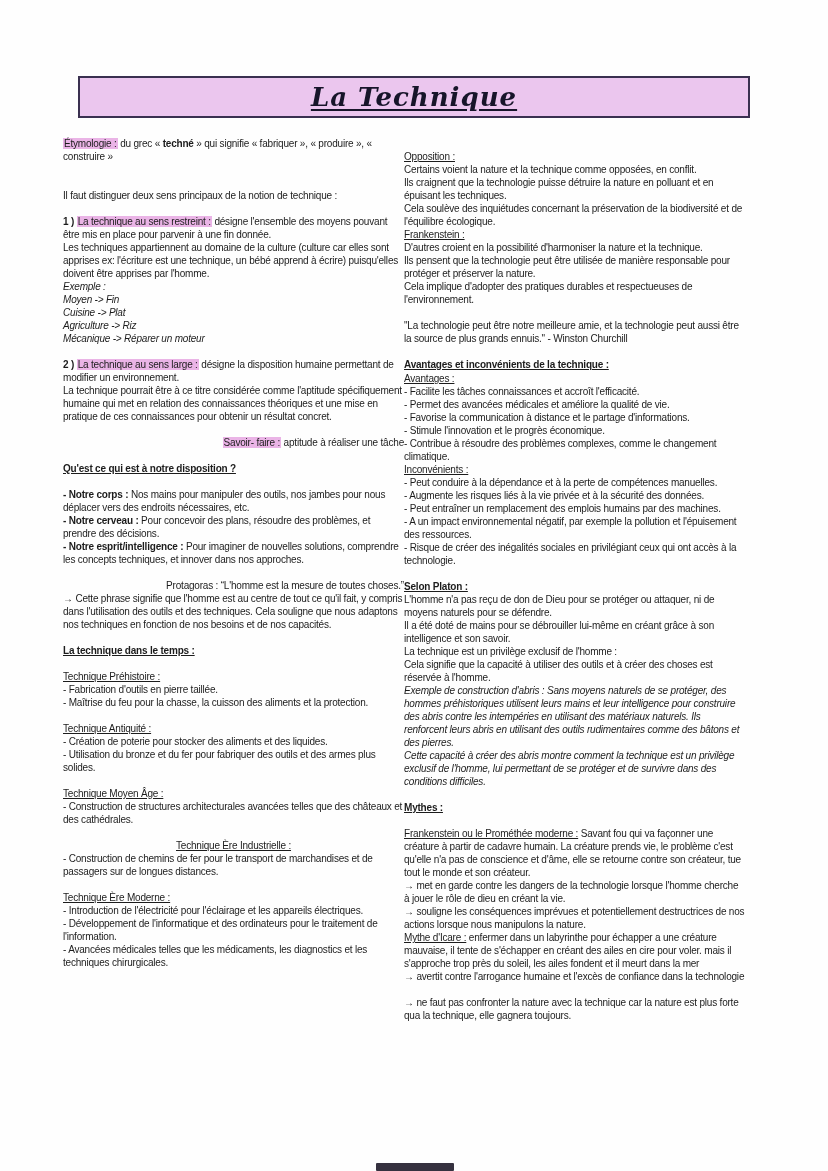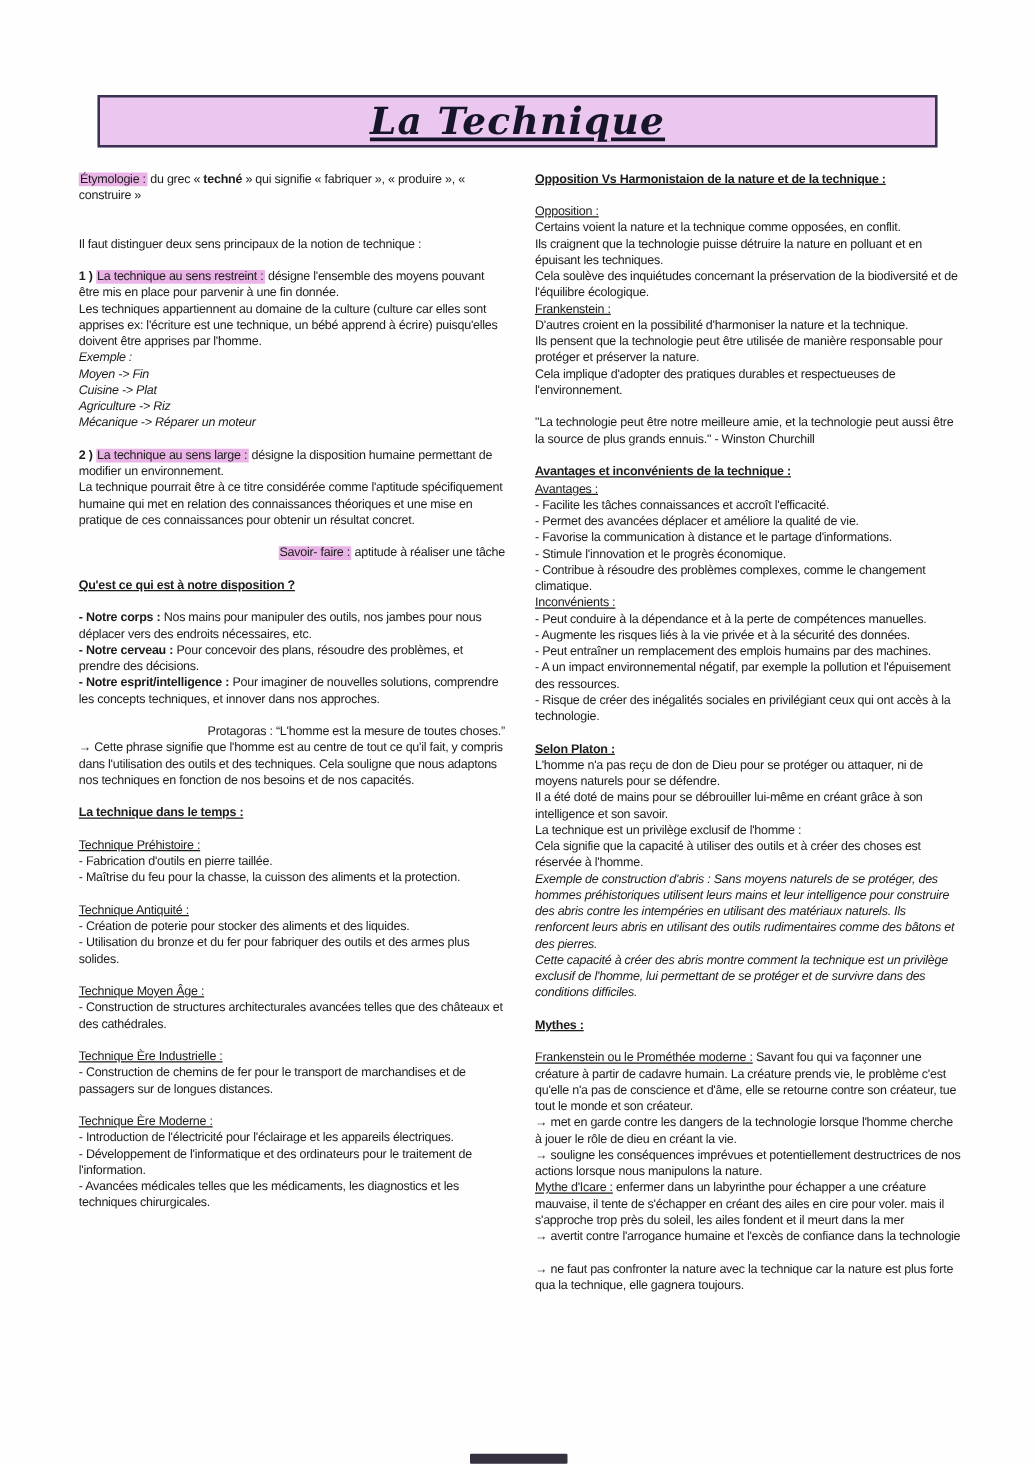--- a/index.html
+++ b/index.html
@@ -25,33 +25,32 @@
     background: var(--banner-bg, #ebc6ee);
     border: 2px solid var(--banner-border, #3a3050);
     display: flex;
     align-items: center;
     justify-content: center;
   }
   .banner-title {
     font-family: "DejaVu Serif", serif;
     font-style: italic;
     font-weight: bold;
-    font-size: 30px;
+    font-size: 26px;
     letter-spacing: 1px;
     color: #17152a;
     text-decoration: underline;
     text-underline-offset: 3px;
   }
   .columns {
     position: absolute;
     left: 63px;
     top: 137px;
     width: 707px;
     display: flex;
-    gap: 24px;
     align-items: flex-start;
   }
   .col { width: 341px; }
   .col-right { width: 342px; }
   .col p {
     font-size: 10px;
     line-height: 13px;
     letter-spacing: -0.2px;
     color: var(--text, #1c1c1c);
     margin: 0;
@@ -101,42 +100,41 @@
         <p><span>→ Cette phrase signifie que l'homme est au centre de tout ce qu'il fait, y compris dans l'utilisation des outils et des techniques. Cela souligne que nous adaptons nos techniques en fonction de nos besoins et de nos capacités.</span></p>
         <p style="margin-top: 13px;"><span class="b u">La technique dans le temps : </span></p>
         <p style="margin-top: 13px;"><span class="u">Technique Préhistoire :</span></p>
         <p><span>- Fabrication d'outils en pierre taillée.</span></p>
         <p><span>- Maîtrise du feu pour la chasse, la cuisson des aliments et la protection.</span></p>
         <p style="margin-top: 13px;"><span class="u">Technique Antiquité :</span></p>
         <p><span>- Création de poterie pour stocker des aliments et des liquides.</span></p>
         <p><span>- Utilisation du bronze et du fer pour fabriquer des outils et des armes plus solides.</span></p>
         <p style="margin-top: 13px;"><span class="u">Technique Moyen Âge :</span></p>
         <p><span>- Construction de structures architecturales avancées telles que des châteaux et des cathédrales.</span></p>
-        <p style="margin-top: 13px;"><span class="u">Technique Ère Industrielle :</span></p>
+        <p style="margin-top: 13px; text-align: center;"><span class="u">Technique Ère Industrielle :</span></p>
         <p><span>- Construction de chemins de fer pour le transport de marchandises et de passagers sur de longues distances.</span></p>
         <p style="margin-top: 13px;"><span class="u">Technique Ère Moderne :</span></p>
         <p><span>- Introduction de l'électricité pour l'éclairage et les appareils électriques.</span></p>
         <p><span>- Développement de l'informatique et des ordinateurs pour le traitement de l'information.</span></p>
         <p><span>- Avancées médicales telles que les médicaments, les diagnostics et les techniques chirurgicales.</span></p>
       </div>
     <div class="col col-right">
-        <p><span class="b u">Opposition Vs Harmonistaion de la nature et de la technique : </span></p>
         <p style="margin-top: 13px;"><span class="u">Opposition :</span></p>
         <p><span>Certains voient la nature et la technique comme opposées, en conflit.</span></p>
         <p><span>Ils craignent que la technologie puisse détruire la nature en polluant et en épuisant les techniques.</span></p>
         <p><span>Cela soulève des inquiétudes concernant la préservation de la biodiversité et de l'équilibre écologique.</span></p>
         <p><span class="u">Frankenstein :</span></p>
         <p><span>D'autres croient en la possibilité d'harmoniser la nature et la technique.</span></p>
         <p><span>Ils pensent que la technologie peut être utilisée de manière responsable pour protéger et préserver la nature.</span></p>
         <p><span>Cela implique d'adopter des pratiques durables et respectueuses de l'environnement.</span></p>
         <p style="margin-top: 13px;"><span>"La technologie peut être notre meilleure amie, et la technologie peut aussi être la source de plus grands ennuis." - Winston Churchill</span></p>
         <p style="margin-top: 13px;"><span class="b u">Avantages et inconvénients de la technique : </span></p>
         <p style="margin-top: 1px;"><span class="u">Avantages :</span></p>
         <p><span>- Facilite les tâches connaissances et accroît l'efficacité.</span></p>
-        <p><span>- Permet des avancées déplacer et améliore la qualité de vie.</span></p>
+        <p><span>- Permet des avancées médicales et améliore la qualité de vie.</span></p>
         <p><span>- Favorise la communication à distance et le partage d'informations.</span></p>
         <p><span>- Stimule l'innovation et le progrès économique.</span></p>
         <p><span>- Contribue à résoudre des problèmes complexes, comme le changement climatique.</span></p>
         <p><span class="u">Inconvénients :</span></p>
         <p><span>- Peut conduire à la dépendance et à la perte de compétences manuelles.</span></p>
         <p><span>- Augmente les risques liés à la vie privée et à la sécurité des données.</span></p>
         <p><span>- Peut entraîner un remplacement des emplois humains par des machines.</span></p>
         <p><span>- A un impact environnemental négatif, par exemple la pollution et l'épuisement des ressources.</span></p>
         <p><span>- Risque de créer des inégalités sociales en privilégiant ceux qui ont accès à la technologie.</span></p>
         <p style="margin-top: 13px;"><span class="b u">Selon Platon : </span></p>

